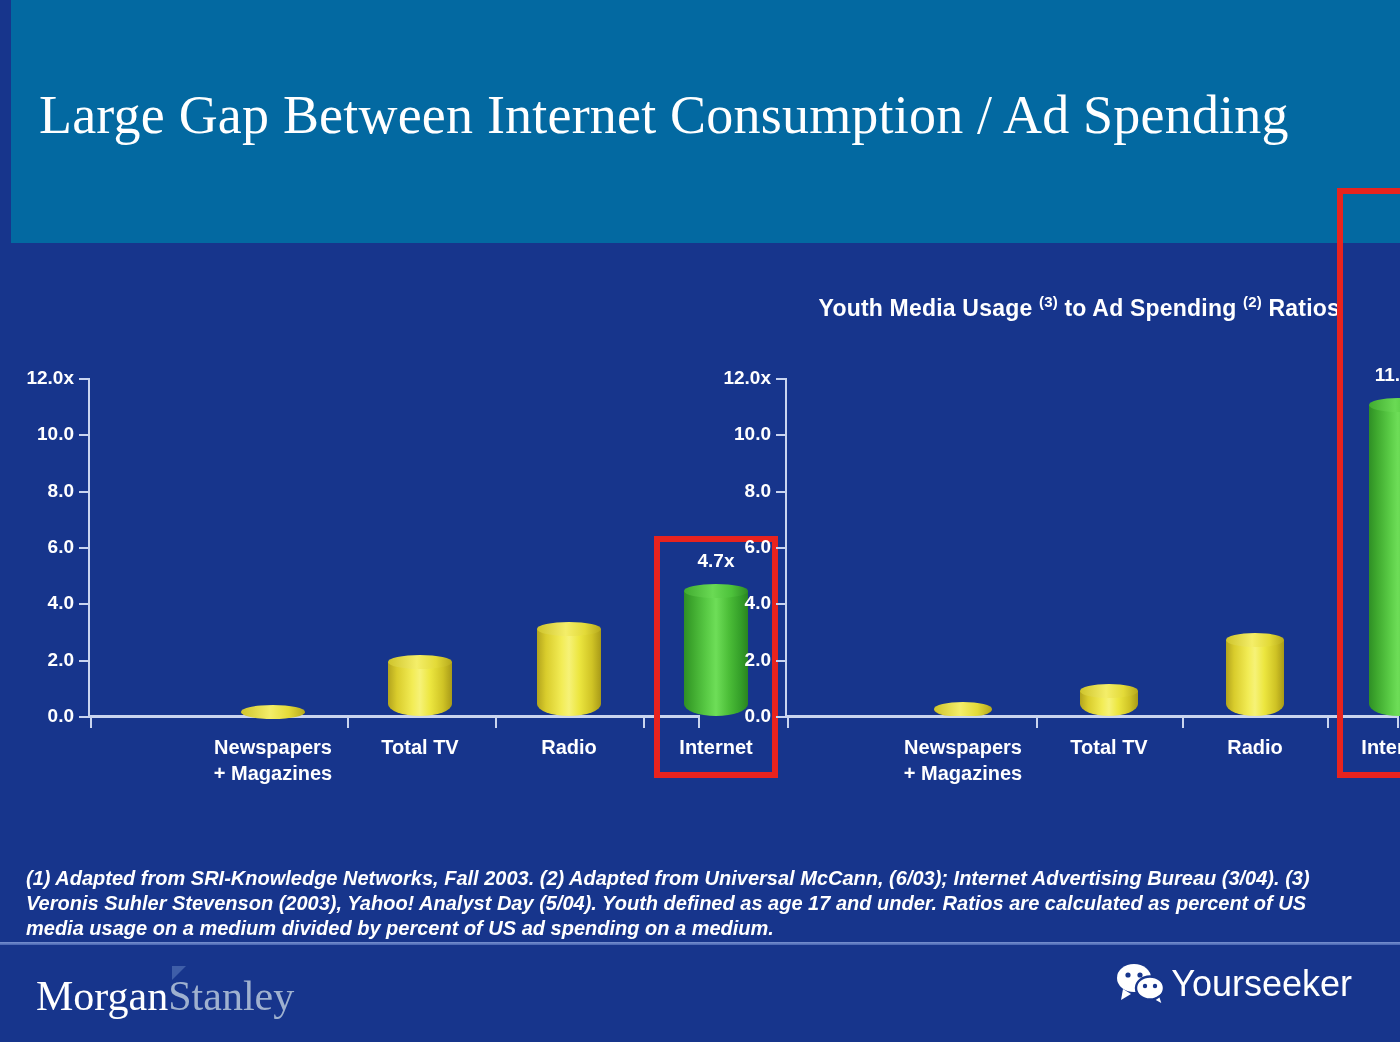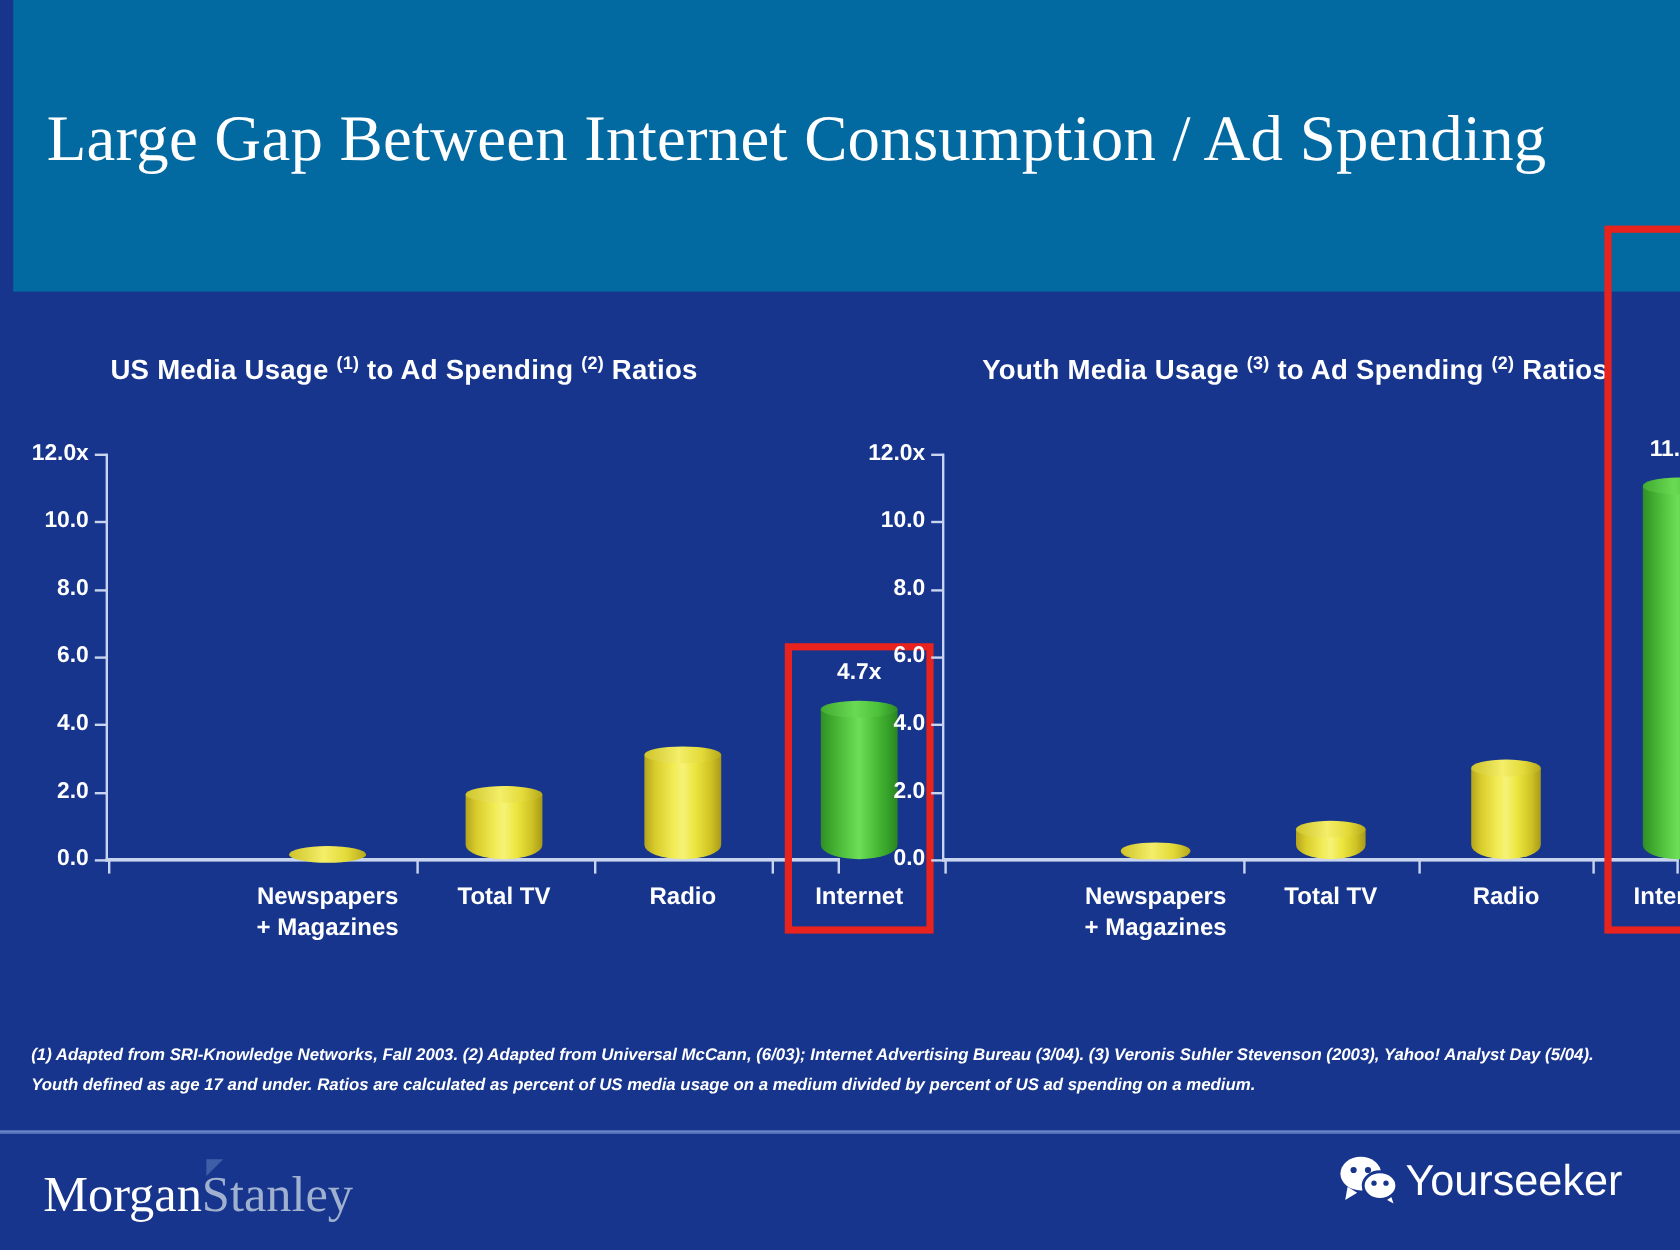--- a/index.html
+++ b/index.html
@@ -171,21 +171,21 @@
     box-sizing: border-box;
   }
 
   
   .footnote {
     position: absolute;
     left: 26px;
     top: 866px;
     width: 1340px;
     color: #ffffff;
-    font-size: 14px;
+    font-size: 20px;
     line-height: 25px;
     font-style: italic;
     font-weight: bold;
   }
   .divider {
     position: absolute;
     left: 0;
     top: 942px;
     width: 1400px;
     height: 3px;
@@ -244,23 +244,20 @@
 </head>
 <body>
 
 <div class="slide">
 
   <div class="title-band">
     <div class="title-text">Large Gap Between Internet Consumption / Ad Spending</div>
   </div>
 
   <div class="chart-panel chart-left">
-    <div class="chart-title">
-      <span>US Media Usage </span><sup>(1)</sup><span> to Ad Spending </span><sup>(2)</sup><span> Ratios</span>
-    </div>
     <div class="plot" id="plot-left">
       <div class="axis-line y-axis"></div>
       <div class="axis-line x-axis"></div>
     <div class="y-tick-row" style="top: 0px;">
           <div class="y-tick"></div>
           <div class="y-label">12.0x</div>
         </div>
         <div class="y-tick-row" style="top: 56.3333px;">
           <div class="y-tick"></div>
           <div class="y-label">10.0</div>

